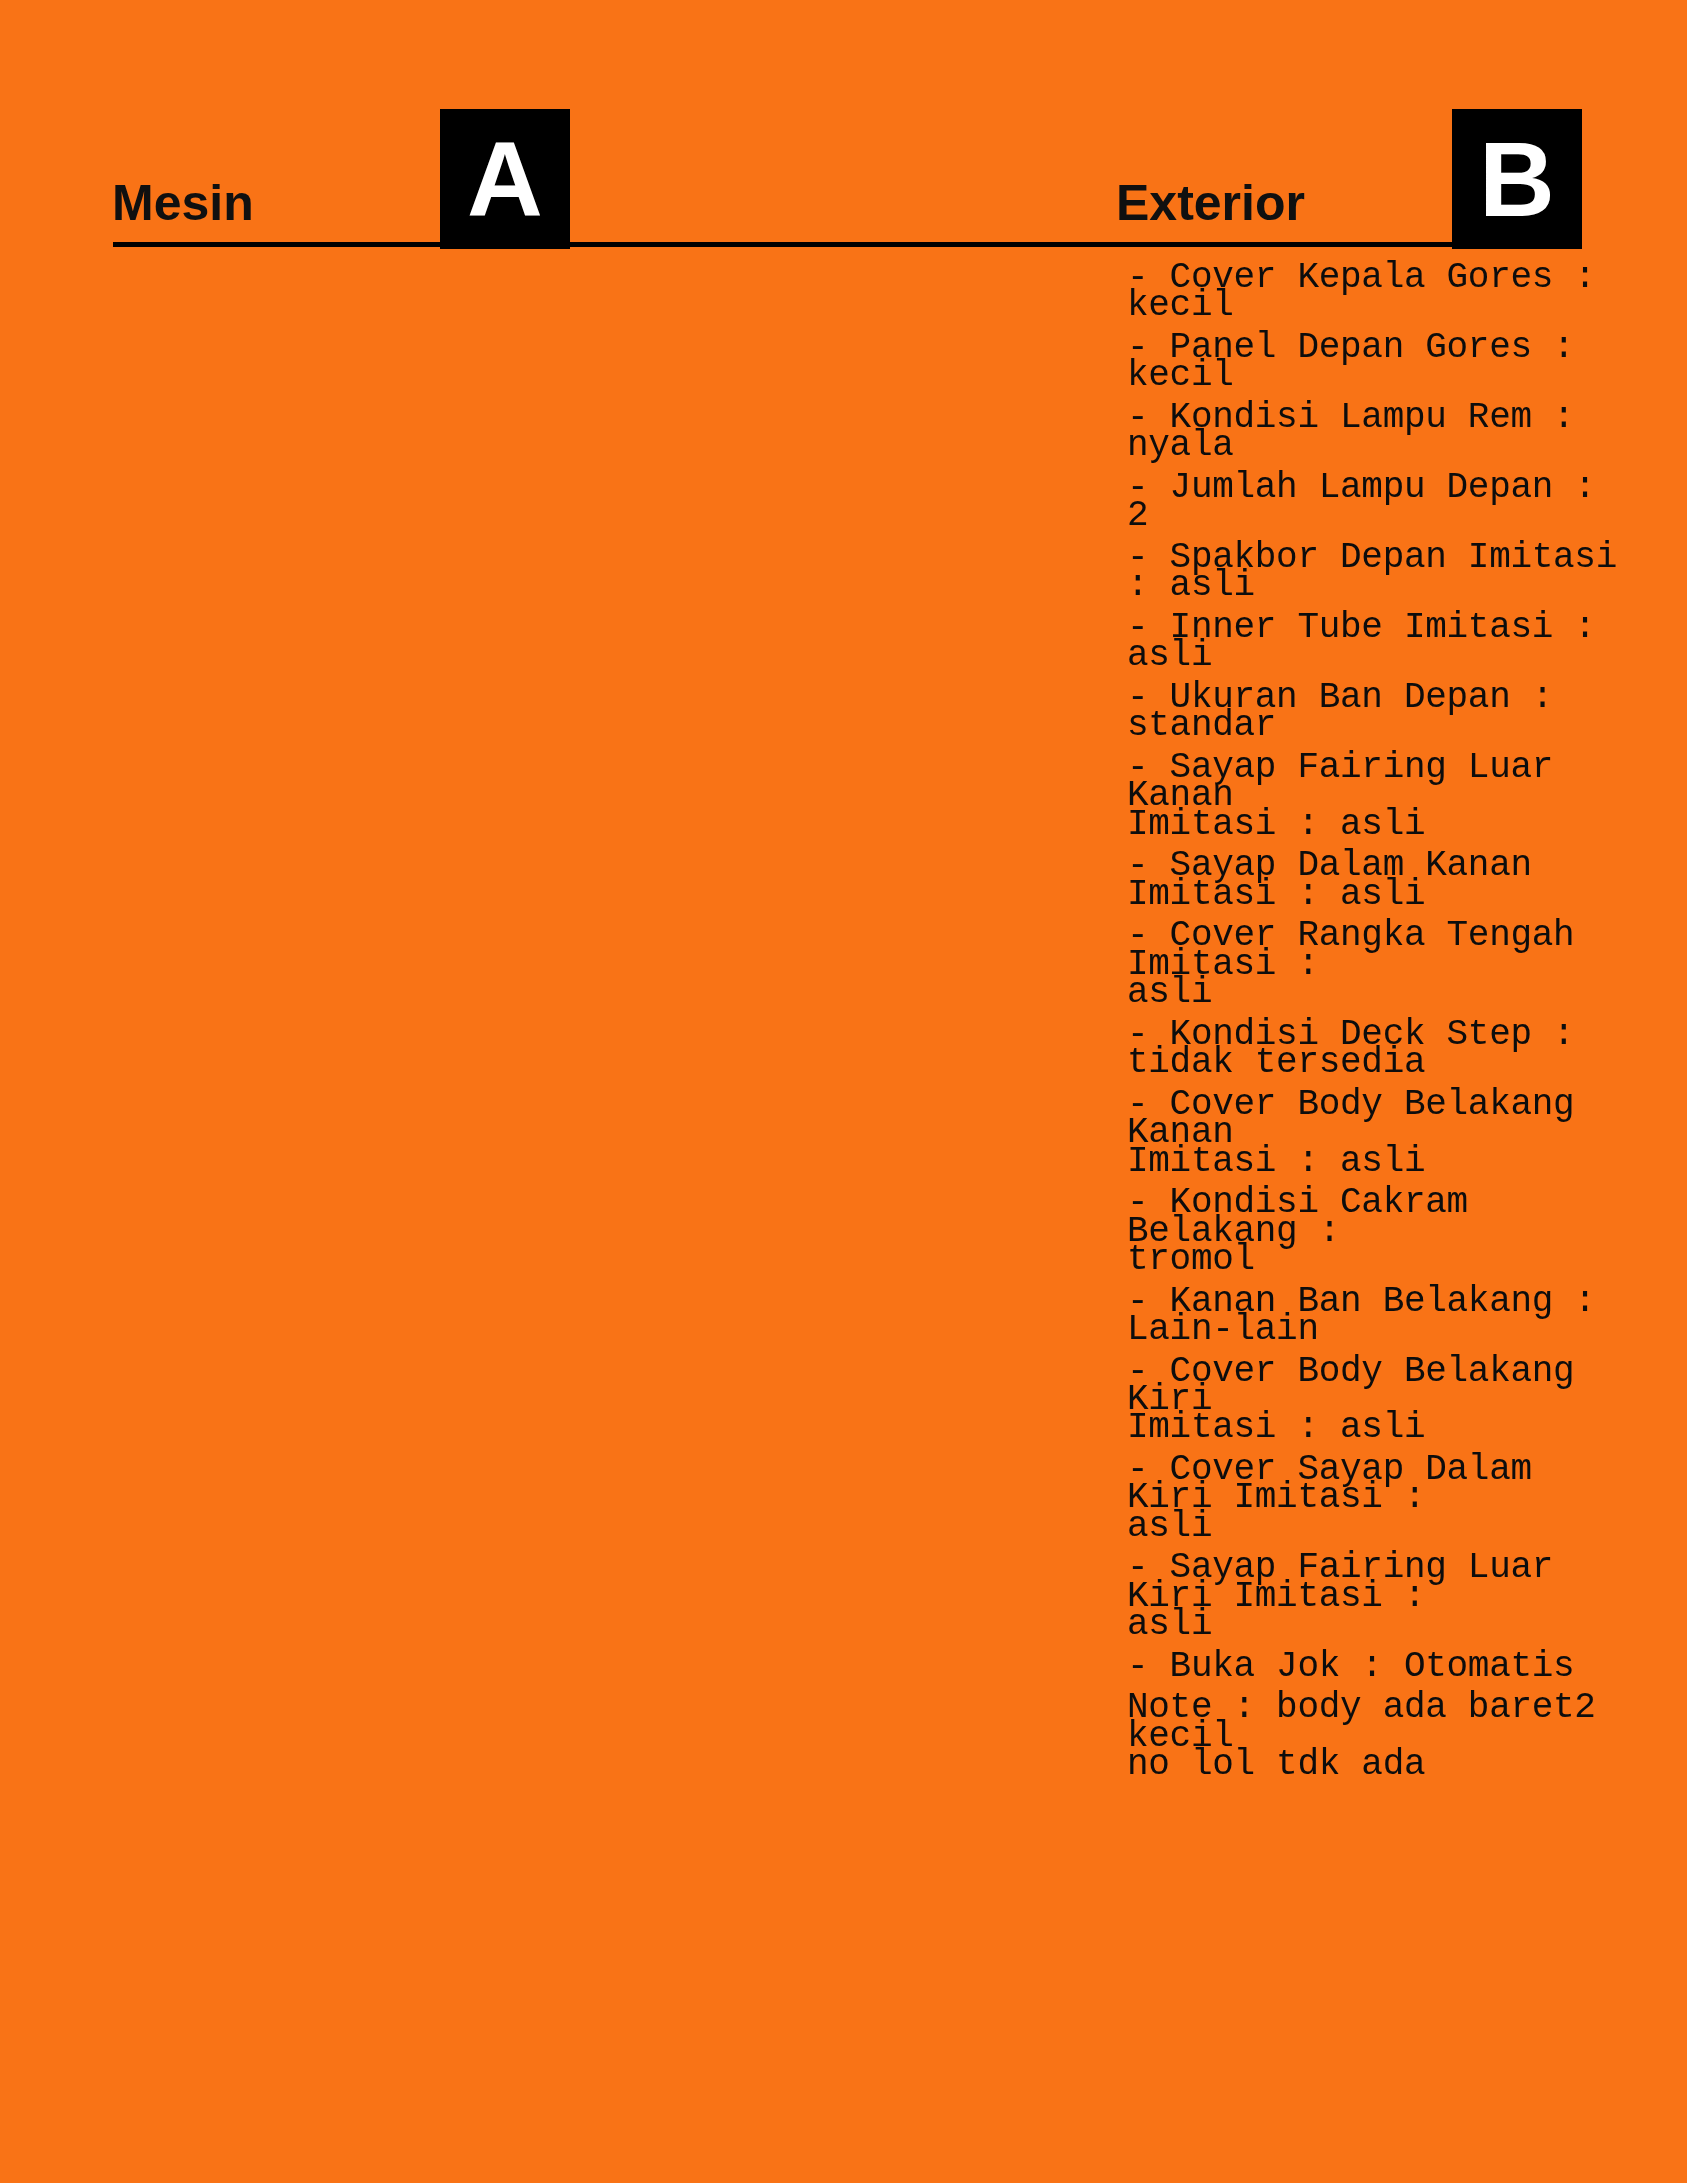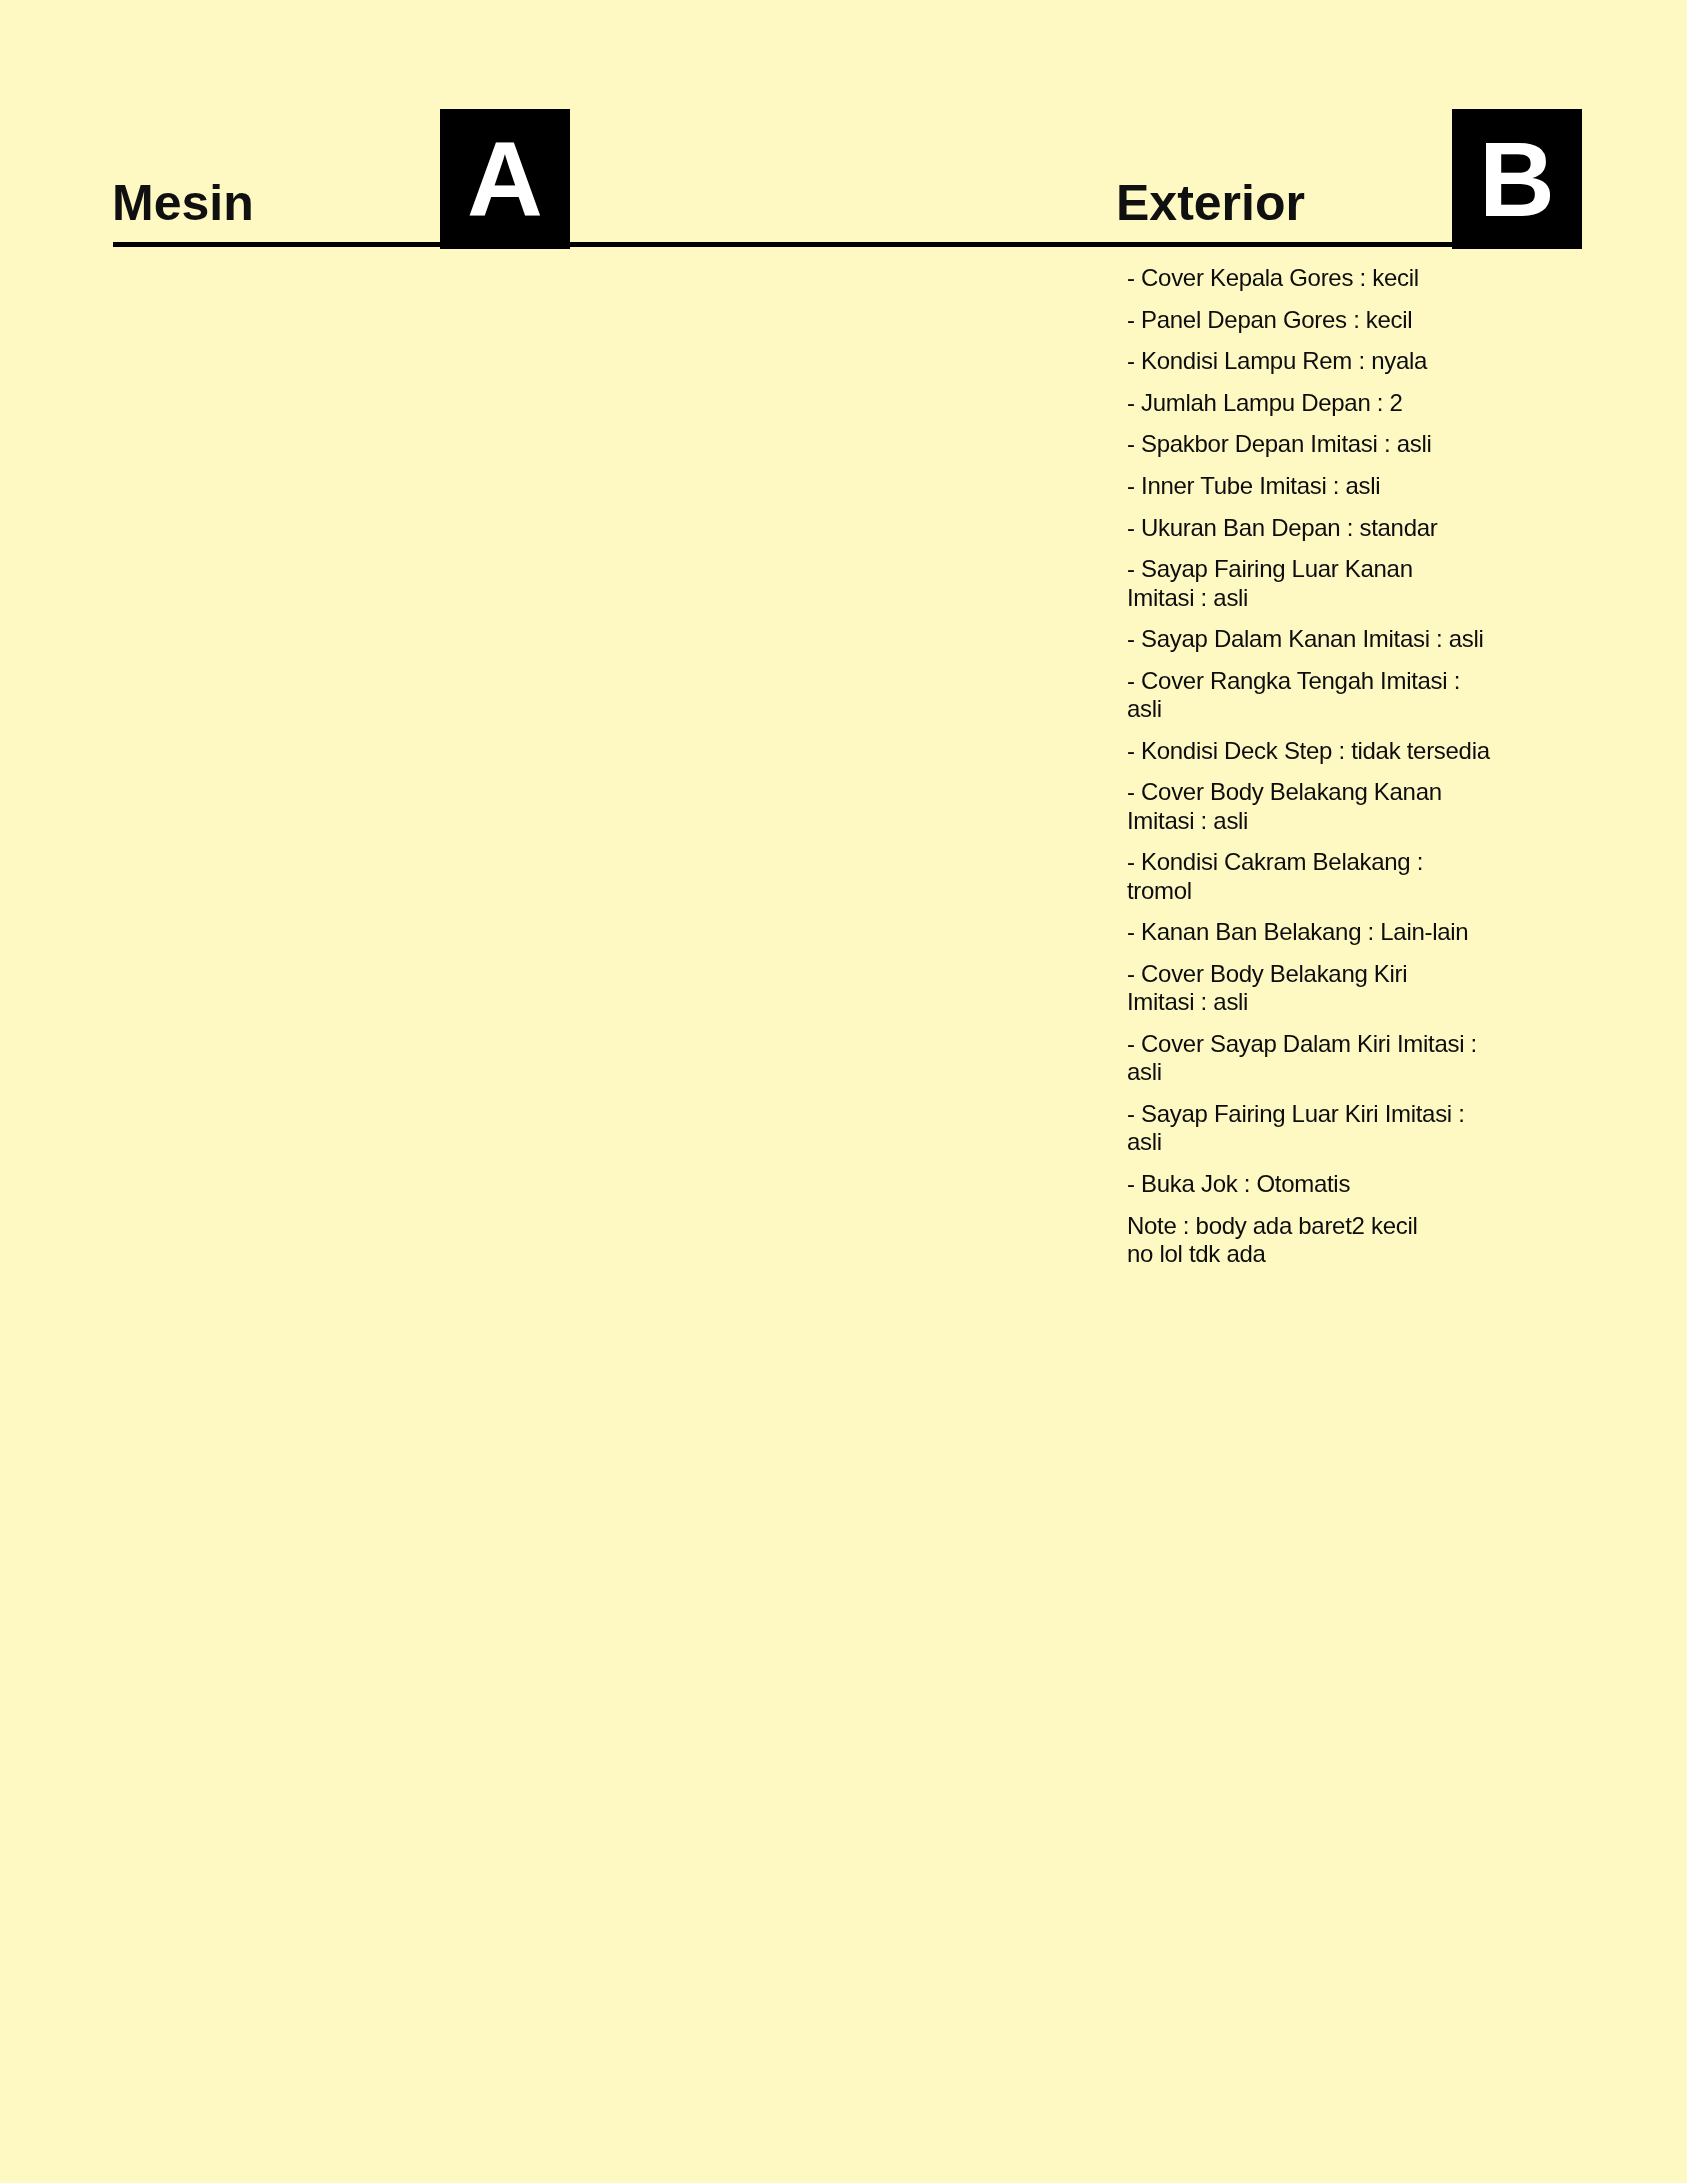--- a/index.html
+++ b/index.html
@@ -5,21 +5,21 @@
   html, body { margin: 0; padding: 0; }
   body {
     width: 1687px; height: 2183px;
     background: #ffffff;
     font-family: "Liberation Sans", sans-serif;
     color: #0d0d0d;
   }
   .page {
     position: relative;
     width: 1687px; height: 2183px;
-    background: #fef9c3;
+    background: #f97316;
     overflow: hidden;
   }
   .section-title {
     position: absolute;
     top: 178px;
     font-size: 50px;
     font-weight: 700;
     line-height: 50px;
     color: #101010;
     white-space: nowrap;
@@ -52,26 +52,27 @@
     background: #000000;
   }
   .items {
     position: absolute;
     left: 1127px;
     top: 264px;
     width: 503px;
   }
   .item {
     margin: 0 0 13.2px 0;
-    font-size: 24px;
+    font-size: 36px;
     line-height: 28.4px;
     letter-spacing: -0.3px;
     font-weight: 400;
     color: #0d0d0d;
     white-space: pre-line;
+    font-family: Liberation Mono, monospace;
   }
 </style>
 </head>
 <body>
 
 <div class="page">
 
   <div class="section-title t-left">Mesin</div>
 
   <div class="badge b-left">

